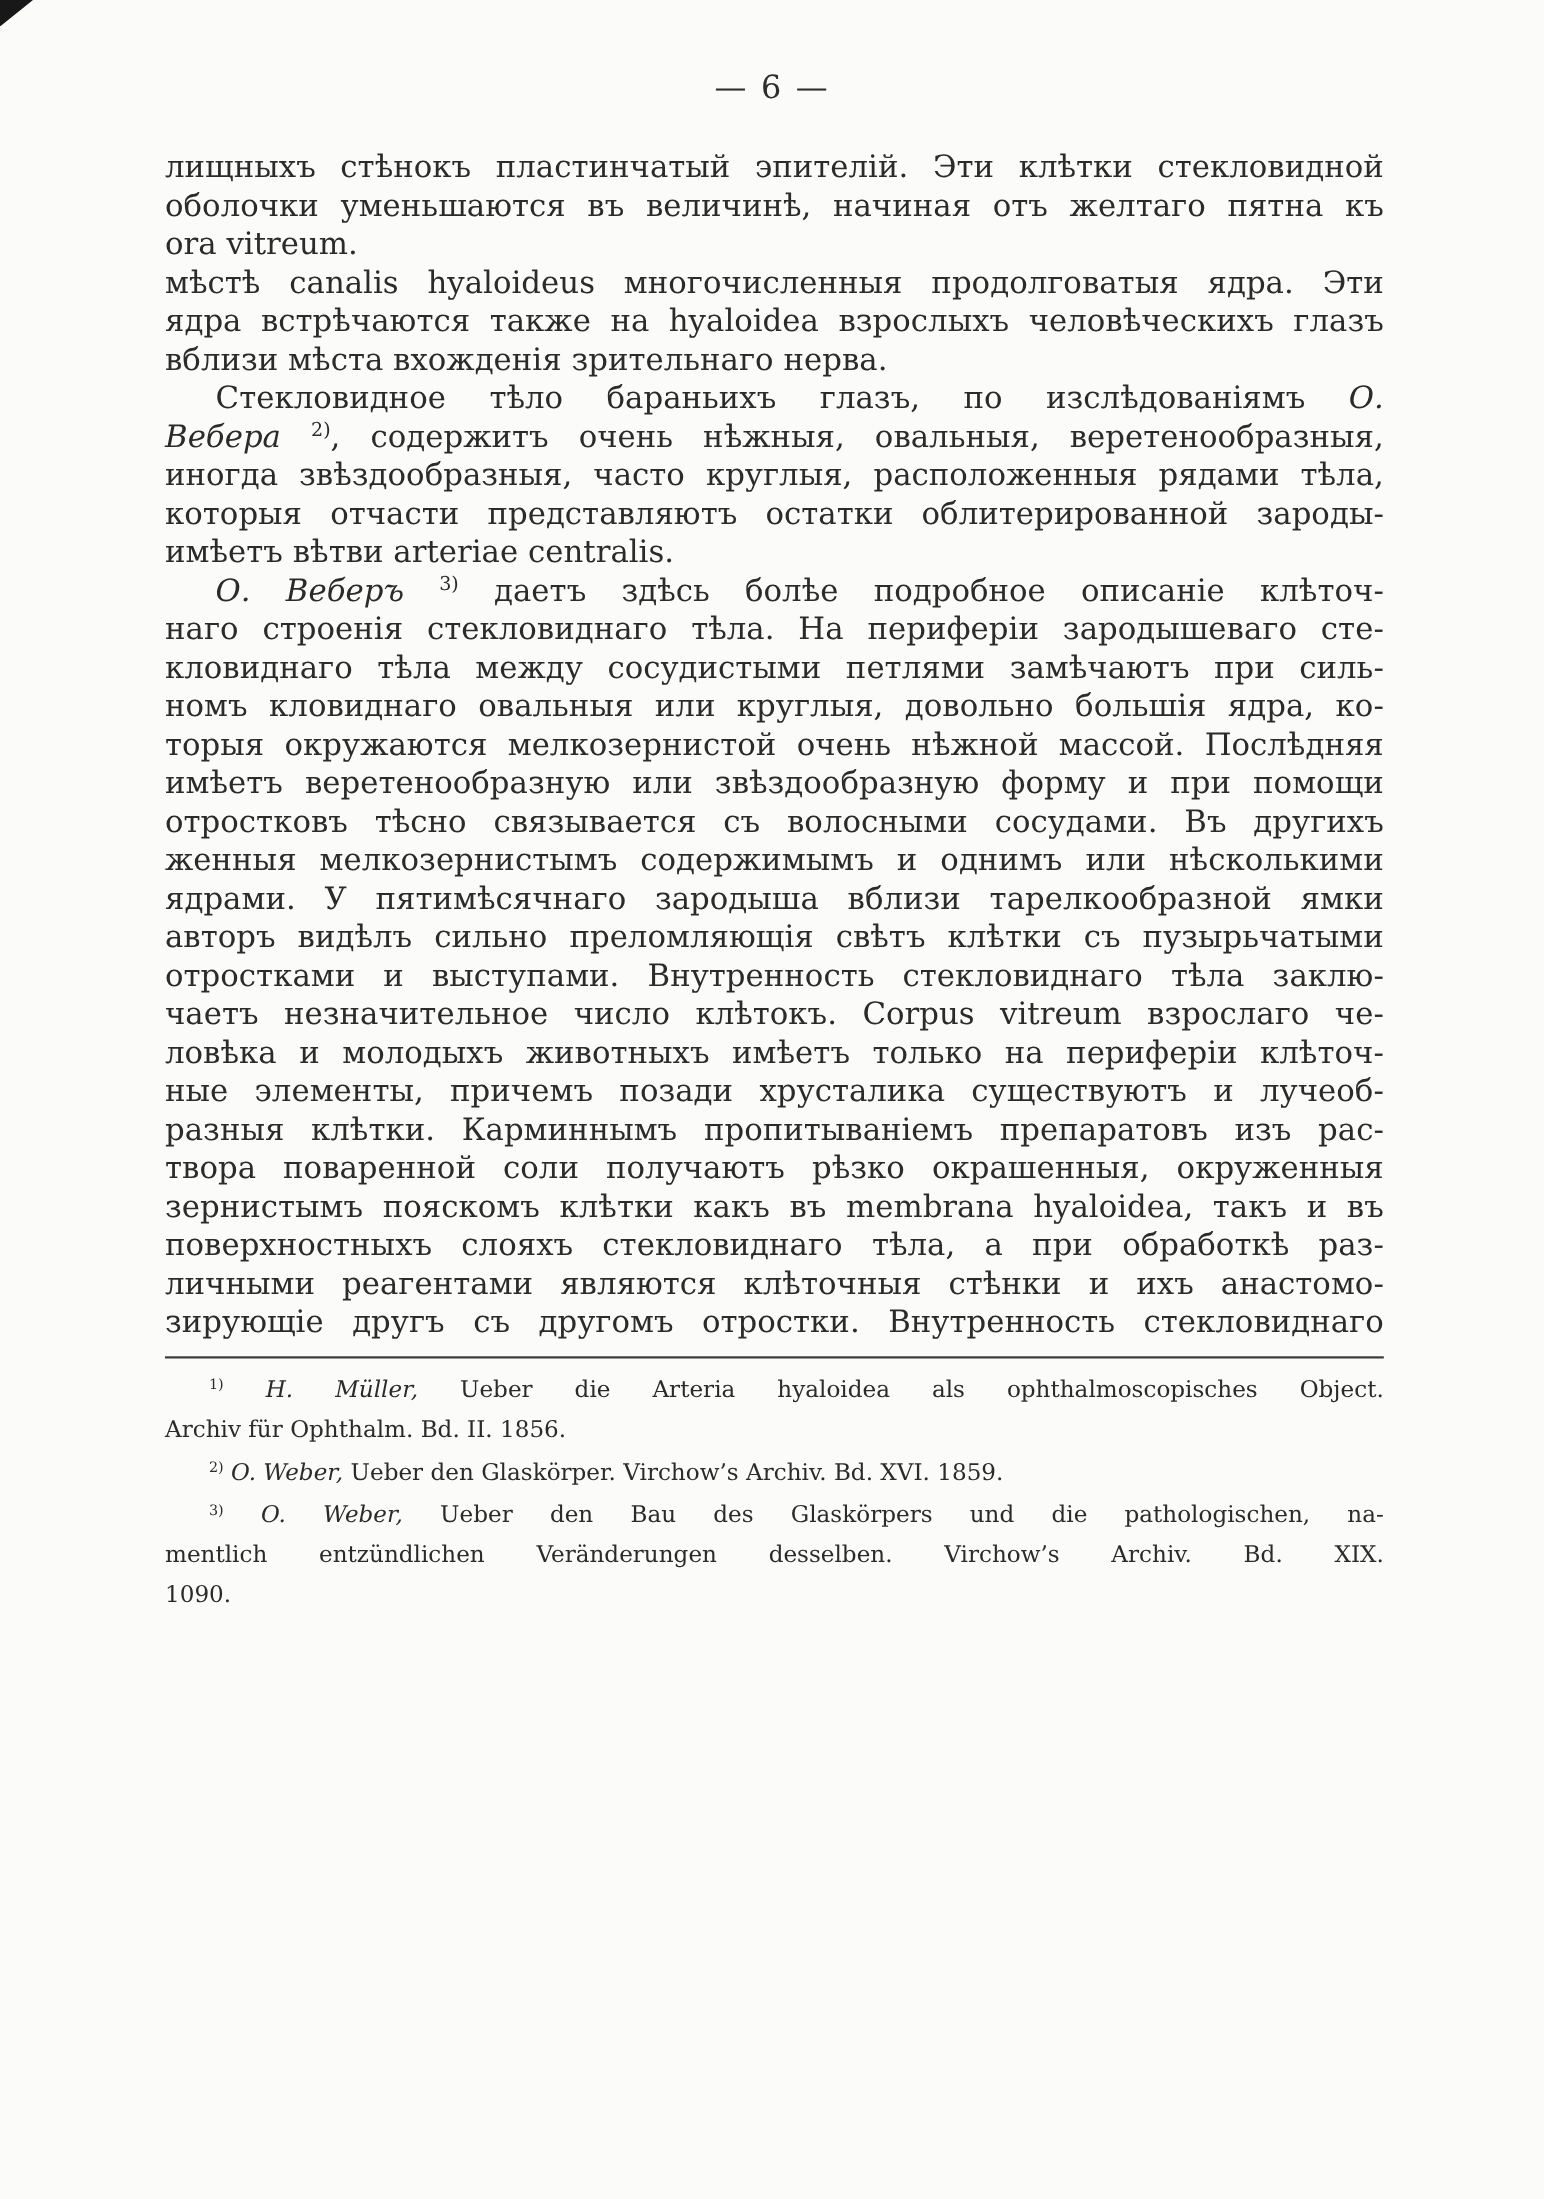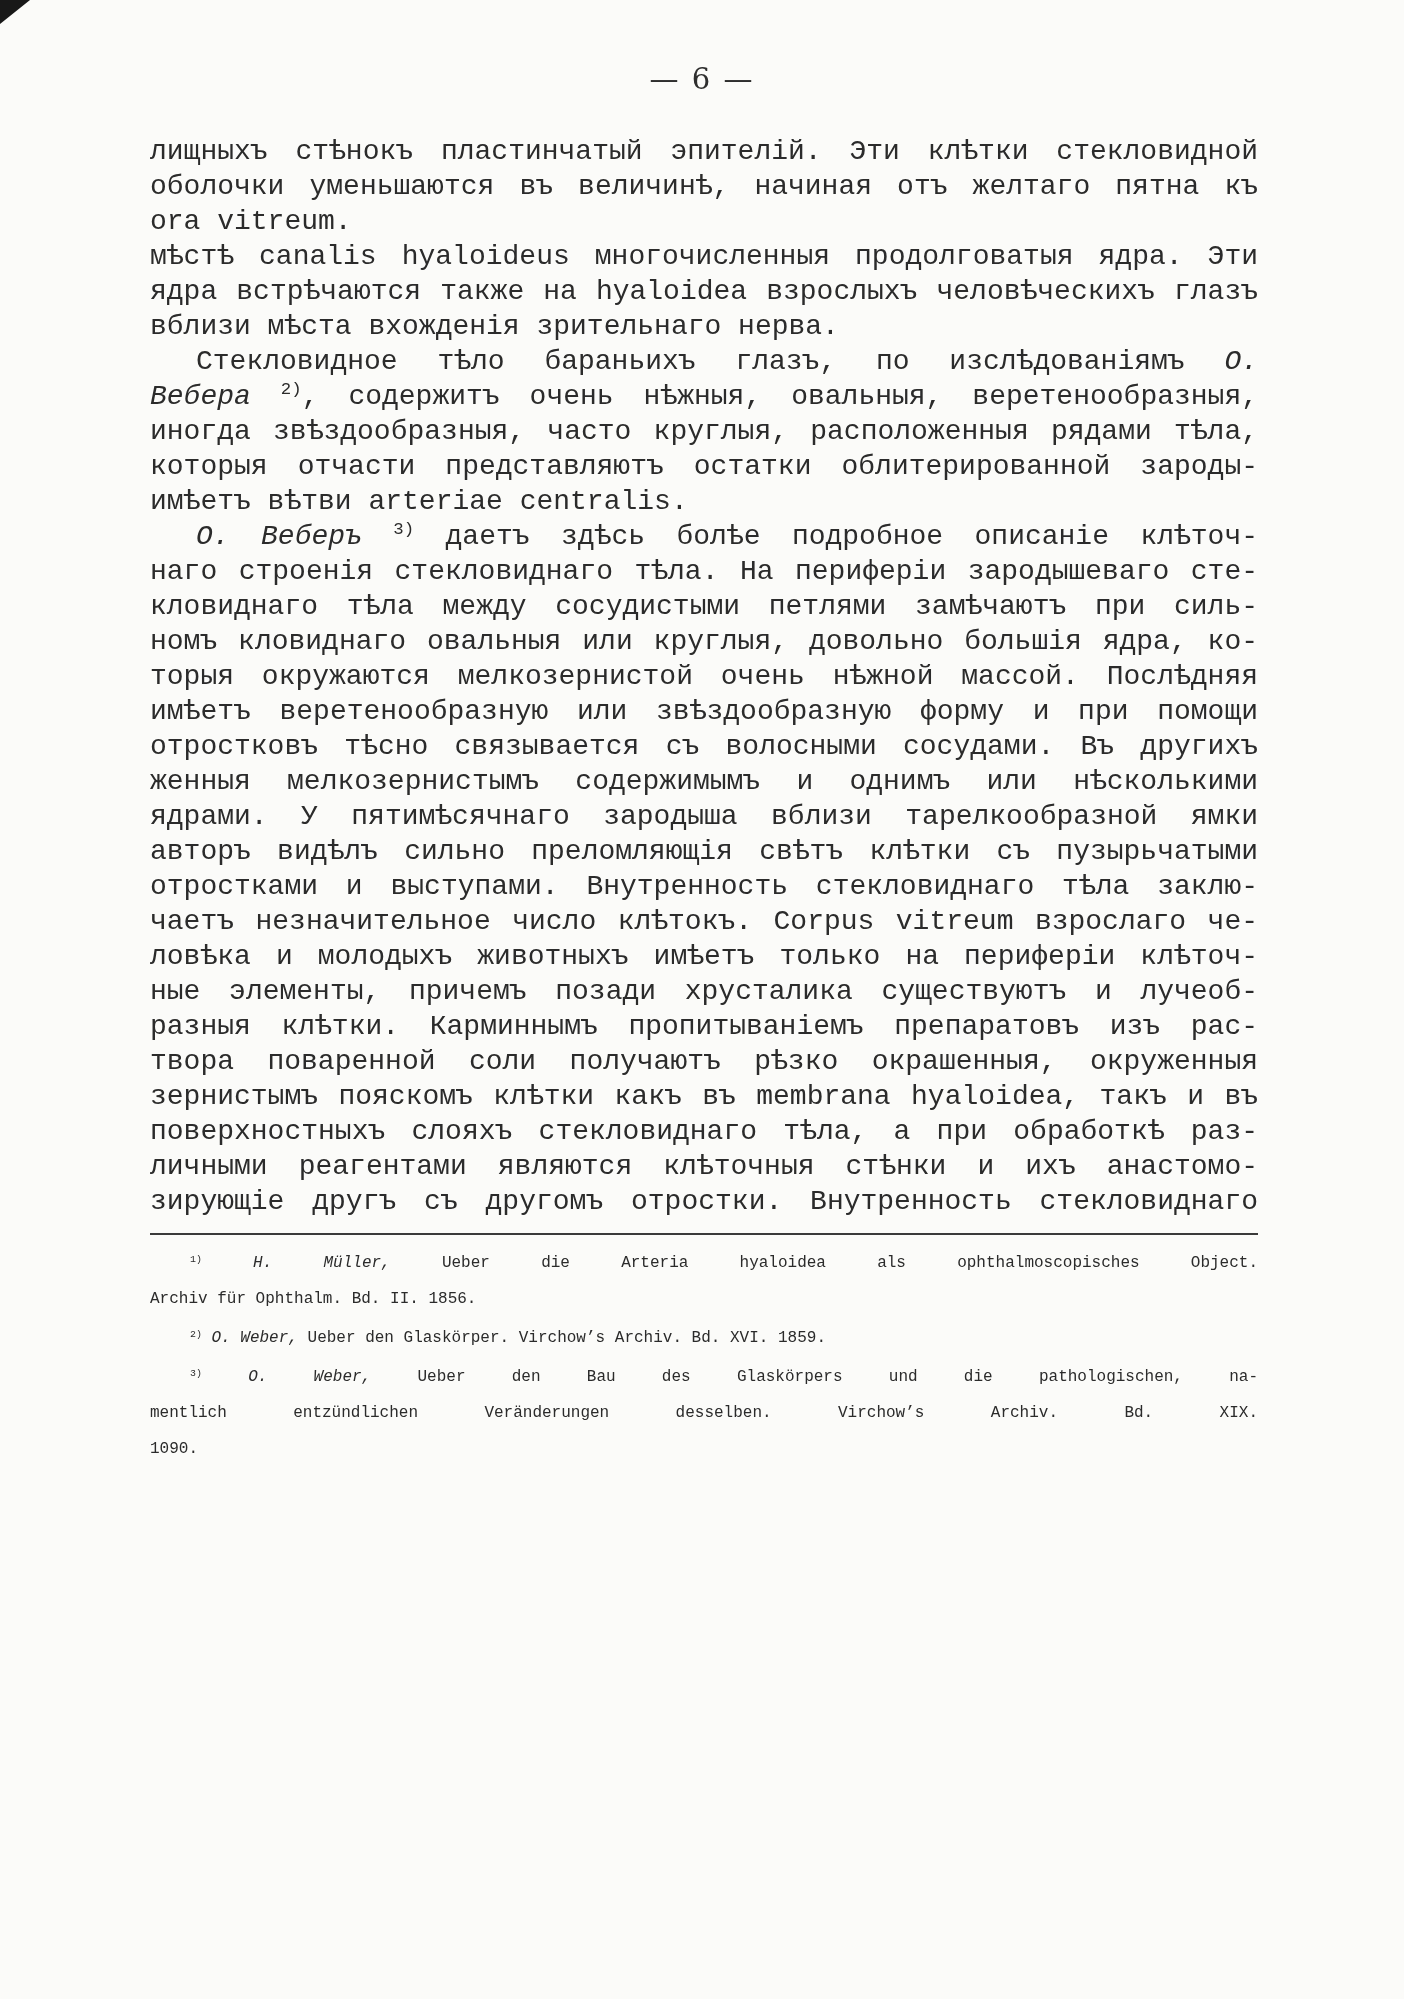--- a/index.html
+++ b/index.html
@@ -33,21 +33,20 @@
     color: #2e2e2e;
   }
   .body-text {
     margin: 38px 146px 0 150px;
     font-size: 28px;
     line-height: 35px;
   }
   .line {
     text-align: justify;
     text-align-last: justify;
-    font-family: Liberation Mono, monospace;
   }
   .line.end {
     text-align-last: left;
   }
   .line.first {
     text-indent: 46px;
   }
   .it { font-style: italic; }
   .sup {
     font-size: 0.62em;
@@ -55,21 +54,21 @@
     line-height: 0;
   }
   .fn-sep {
     margin: 14px 146px 10px 150px;
     border: none;
     border-top: 2px solid #3a3a3a;
     height: 0;
   }
   .footnotes {
     margin: 0 146px 0 150px;
-    font-size: 16px;
+    font-size: 21px;
     line-height: 36px;
   }
   .fn-para { margin-bottom: 3px; }
   .footnotes .line.first { text-indent: 40px; }
 </style>
 </head>
 <body>
 
 <div class="page">
   <div class="corner-artifact"></div>

